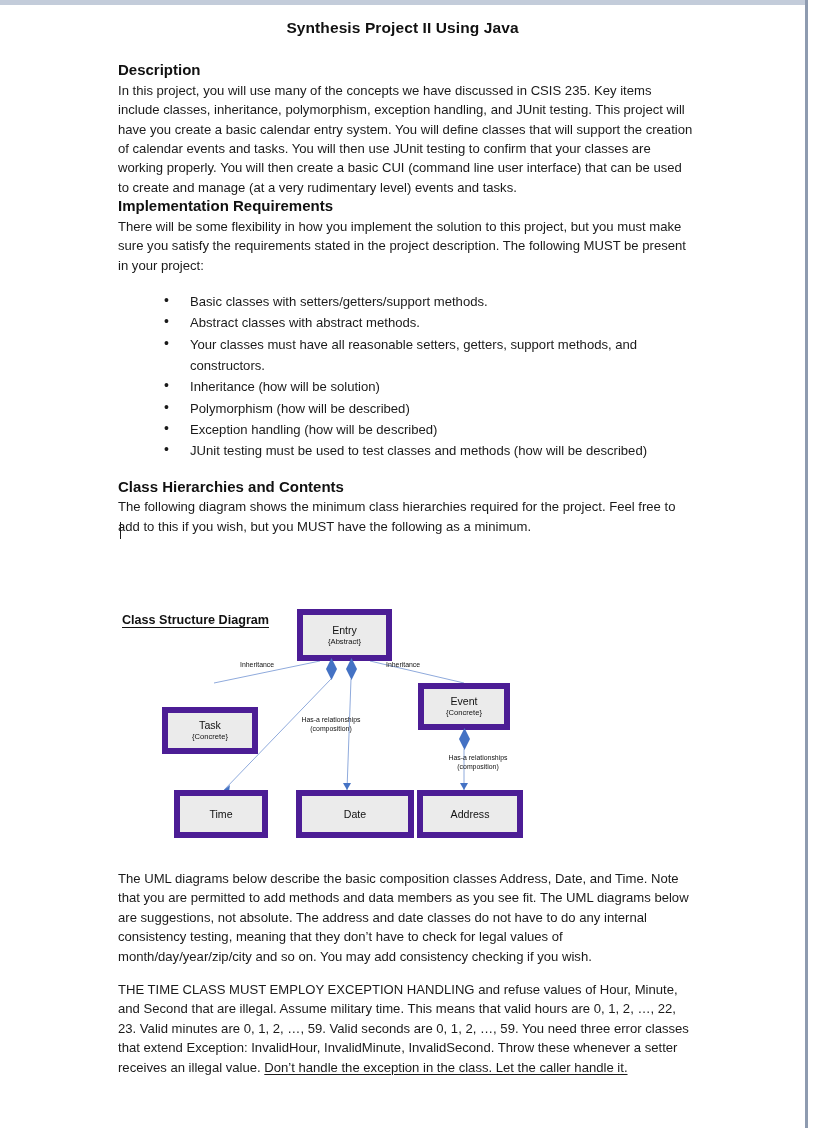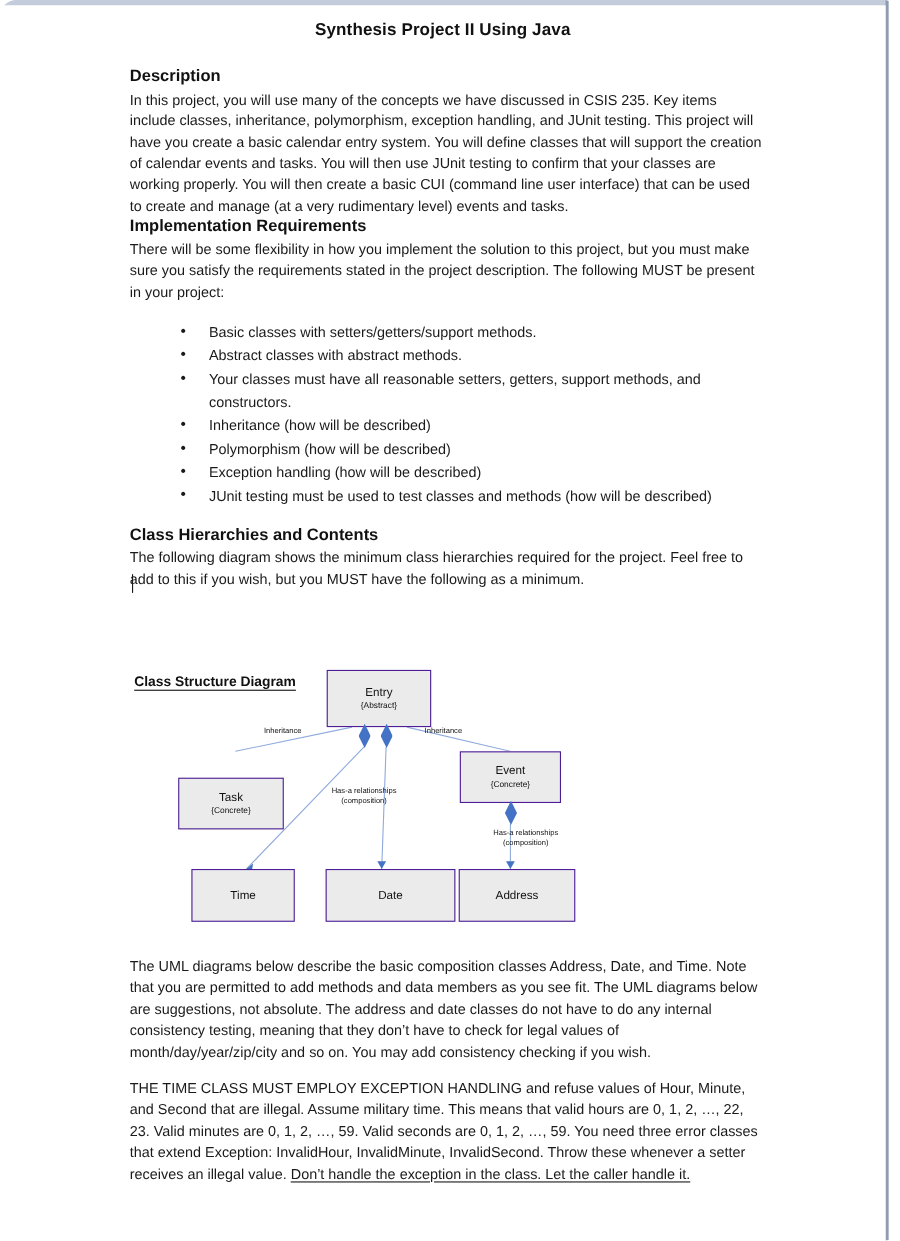--- a/index.html
+++ b/index.html
@@ -11,21 +11,20 @@
     font-family: "Liberation Sans", sans-serif;
     -webkit-font-smoothing: antialiased;
   }
   #page {
     position: relative;
     width: 818px;
     height: 1128px;
     background: #ffffff;
     overflow: hidden;
     box-sizing: border-box;
-    border-radius: 15px;
   }
   
   .edge-top {
     position: absolute;
     left: 0; top: 0;
     width: 806px;
     height: 5px;
     background: #c3ccda;
   }
   .edge-right {
@@ -133,21 +132,21 @@
   #diagram {
     position: absolute;
     left: 0;
     top: 596px;
     width: 805px;
     height: 250px;
   }
   .node {
     position: absolute;
     background: #ebebeb;
-    border: 1px solid #4c1d95;
+    border: 6px solid #4c1d95;
     box-sizing: border-box;
     display: flex;
     flex-direction: column;
     align-items: center;
     justify-content: center;
     text-align: center;
     color: #111111;
   }
   .node .nm {
     font-size: 10.6px;
@@ -200,21 +199,21 @@
       <h2 class="sec">Description</h2>
       <p class="body">In this project, you will use many of the concepts we have discussed in CSIS 235. Key items include classes, inheritance, polymorphism, exception handling, and JUnit testing. This project will have you create a basic calendar entry system. You will define classes that will support the creation of calendar events and tasks. You will then use JUnit testing to confirm that your classes are working properly. You will then create a basic CUI (command line user interface) that can be used to create and manage (at a very rudimentary level) events and tasks.</p>
 
       <h2 class="sec sec-impl">Implementation Requirements</h2>
       <p class="body">There will be some flexibility in how you implement the solution to this project, but you must make sure you satisfy the requirements stated in the project description. The following MUST be present in your project:</p>
 
       <ul class="reqs">
         <li>Basic classes with setters/getters/support methods.</li>
         <li>Abstract classes with abstract methods.</li>
         <li>Your classes must have all reasonable setters, getters, support methods, and constructors.</li>
-        <li>Inheritance (how will be described)</li>
+        <li>Inheritance (how will be solution)</li>
         <li>Polymorphism (how will be described)</li>
         <li>Exception handling (how will be described)</li>
         <li>JUnit testing must be used to test classes and methods (how will be described)</li>
       </ul>
 
       <h2 class="sec sec-class">Class Hierarchies and Contents</h2>
       <p class="body">The following diagram shows the minimum class hierarchies required for the project. Feel free to add to this if you wish, but you MUST have the following as a minimum.</p>
     </div>
 
     <div class="caret"></div>

